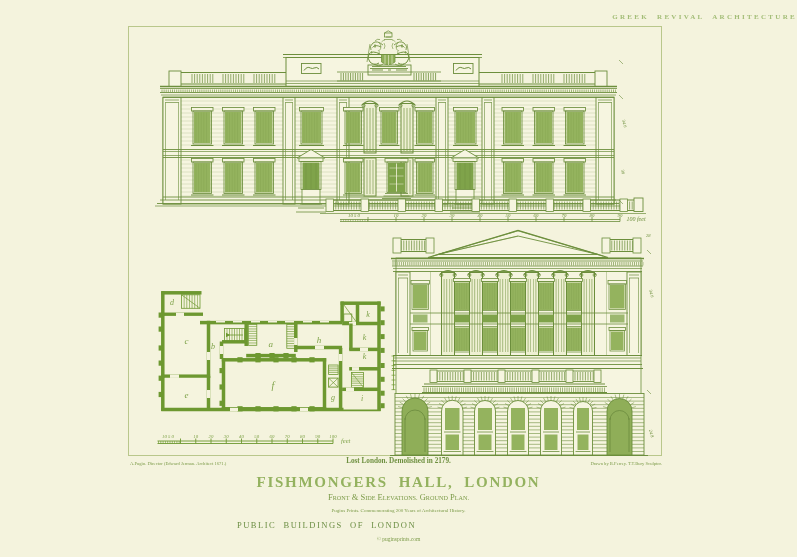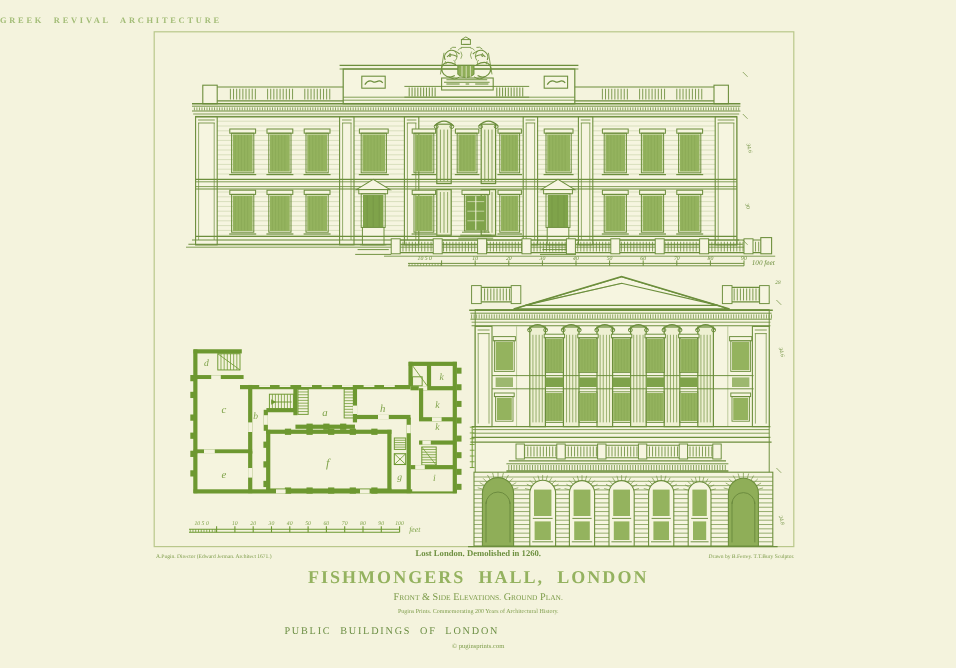--- a/index.html
+++ b/index.html
@@ -1,20 +1,20 @@
 <!DOCTYPE html>
 <html><head><meta charset="utf-8">
 <style>
 html,body{margin:0;padding:0;}
 body{width:797px;height:557px;background:#f4f3dd;position:relative;overflow:hidden;font-family:"Liberation Serif",serif;}
 .t{position:absolute;white-space:nowrap;}
 </style></head>
 <body>
 
-<div class="t" style="left:0;width:797px;top:12.5px;text-align:left;font-size:7px;letter-spacing:2.3px;color:#a3bd77;font-weight:bold;">GREEK&nbsp; REVIVAL&nbsp; ARCHITECTURE</div>
+<div class="t" style="left:0;width:797px;top:12.5px;text-align:right;font-size:7px;letter-spacing:2.3px;color:#a3bd77;font-weight:bold;">GREEK&nbsp; REVIVAL&nbsp; ARCHITECTURE</div>
 
 <div style="position:absolute;left:128px;top:26px;width:534px;height:430px;border:1px solid #b9c78b;box-sizing:border-box;"></div>
 <svg width="797" height="557" style="position:absolute;left:0;top:0;">
 <g>
       <rect x="163" y="97" width="451" height="107" fill="#f6f5e0" stroke="#6c8e3c" stroke-width="0.8"></rect>
       <line x1="164" y1="101" x2="613" y2="101" stroke="#6c8e3c" stroke-width="0.45" opacity="0.4"></line>
       <line x1="164" y1="105" x2="613" y2="105" stroke="#6c8e3c" stroke-width="0.45" opacity="0.4"></line>
       <line x1="164" y1="109" x2="613" y2="109" stroke="#6c8e3c" stroke-width="0.45" opacity="0.4"></line>
       <line x1="164" y1="113" x2="613" y2="113" stroke="#6c8e3c" stroke-width="0.45" opacity="0.4"></line>
       <line x1="164" y1="117" x2="613" y2="117" stroke="#6c8e3c" stroke-width="0.45" opacity="0.4"></line>
@@ -1854,21 +1854,21 @@
       <line x1="391.5" y1="370.4" x2="395.5" y2="370.4" stroke="#6d9830" stroke-width="0.7"></line>
       <line x1="391.5" y1="375.2" x2="395.5" y2="375.2" stroke="#6d9830" stroke-width="0.7"></line>
       <line x1="391.5" y1="380" x2="395.5" y2="380" stroke="#6d9830" stroke-width="0.7"></line>
       <line x1="391.5" y1="384.8" x2="395.5" y2="384.8" stroke="#6d9830" stroke-width="0.7"></line>
       <line x1="391.5" y1="389.6" x2="395.5" y2="389.6" stroke="#6d9830" stroke-width="0.7"></line>
     </g>
 </svg>
 
 <div class="t" style="left:130px;top:461px;font-size:4.6px;color:#7d9c4a;">A.Pugin. Director (Edward Jerman. Architect 1671.)</div>
 
-<div class="t" style="left:0;width:797px;top:457px;text-align:center;font-size:7.2px;color:#6e9040;font-weight:bold;">Lost London. Demolished in 1260.</div>
+<div class="t" style="left:0;width:797px;top:457px;text-align:center;font-size:7.2px;color:#6e9040;font-weight:bold;">Lost London. Demolished in 2179.</div>
 
 <div class="t" style="left:462px;width:200px;top:461px;text-align:right;font-size:4.6px;color:#7d9c4a;">Drawn by B.Ferrey. T.T.Bury Sculptor.</div>
 
 <div class="t" style="left:0;width:797px;top:473.5px;text-align:center;font-size:15px;letter-spacing:1.7px;color:#94b25f;font-weight:bold;">FISHMONGERS&nbsp; HALL,&nbsp; LONDON</div>
 
 <div class="t" style="left:0;width:797px;top:492px;text-align:center;font-size:8.5px;color:#7d9c4a;">F<span style="font-size:6.2px">RONT</span> &amp; S<span style="font-size:6.2px">IDE</span> E<span style="font-size:6.2px">LEVATIONS.</span> G<span style="font-size:6.2px">ROUND</span> P<span style="font-size:6.2px">LAN.</span></div>
 
 <div class="t" style="left:0;width:797px;top:508px;text-align:center;font-size:5px;color:#7d9c4a;">Pugins Prints. Commemorating 200 Years of Architectural History.</div>
 
 <div class="t" style="left:0;width:653px;top:520px;text-align:center;font-size:8.5px;letter-spacing:1.5px;color:#6d8f45;">PUBLIC&nbsp; BUILDINGS&nbsp; OF&nbsp; LONDON</div>

